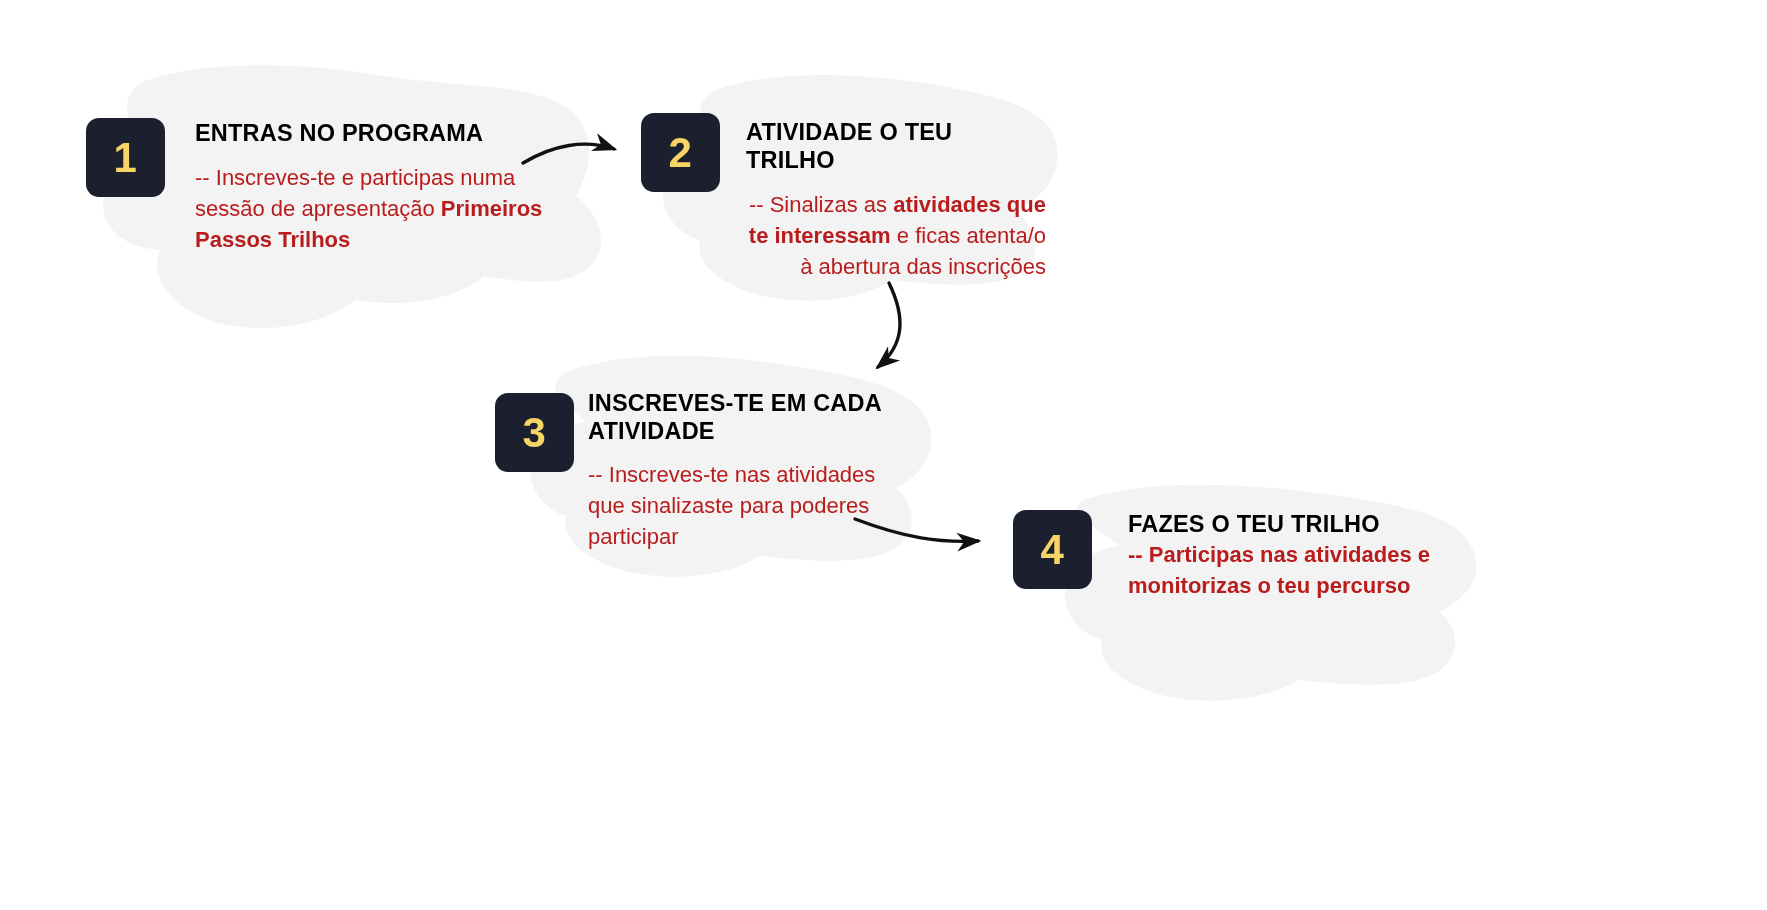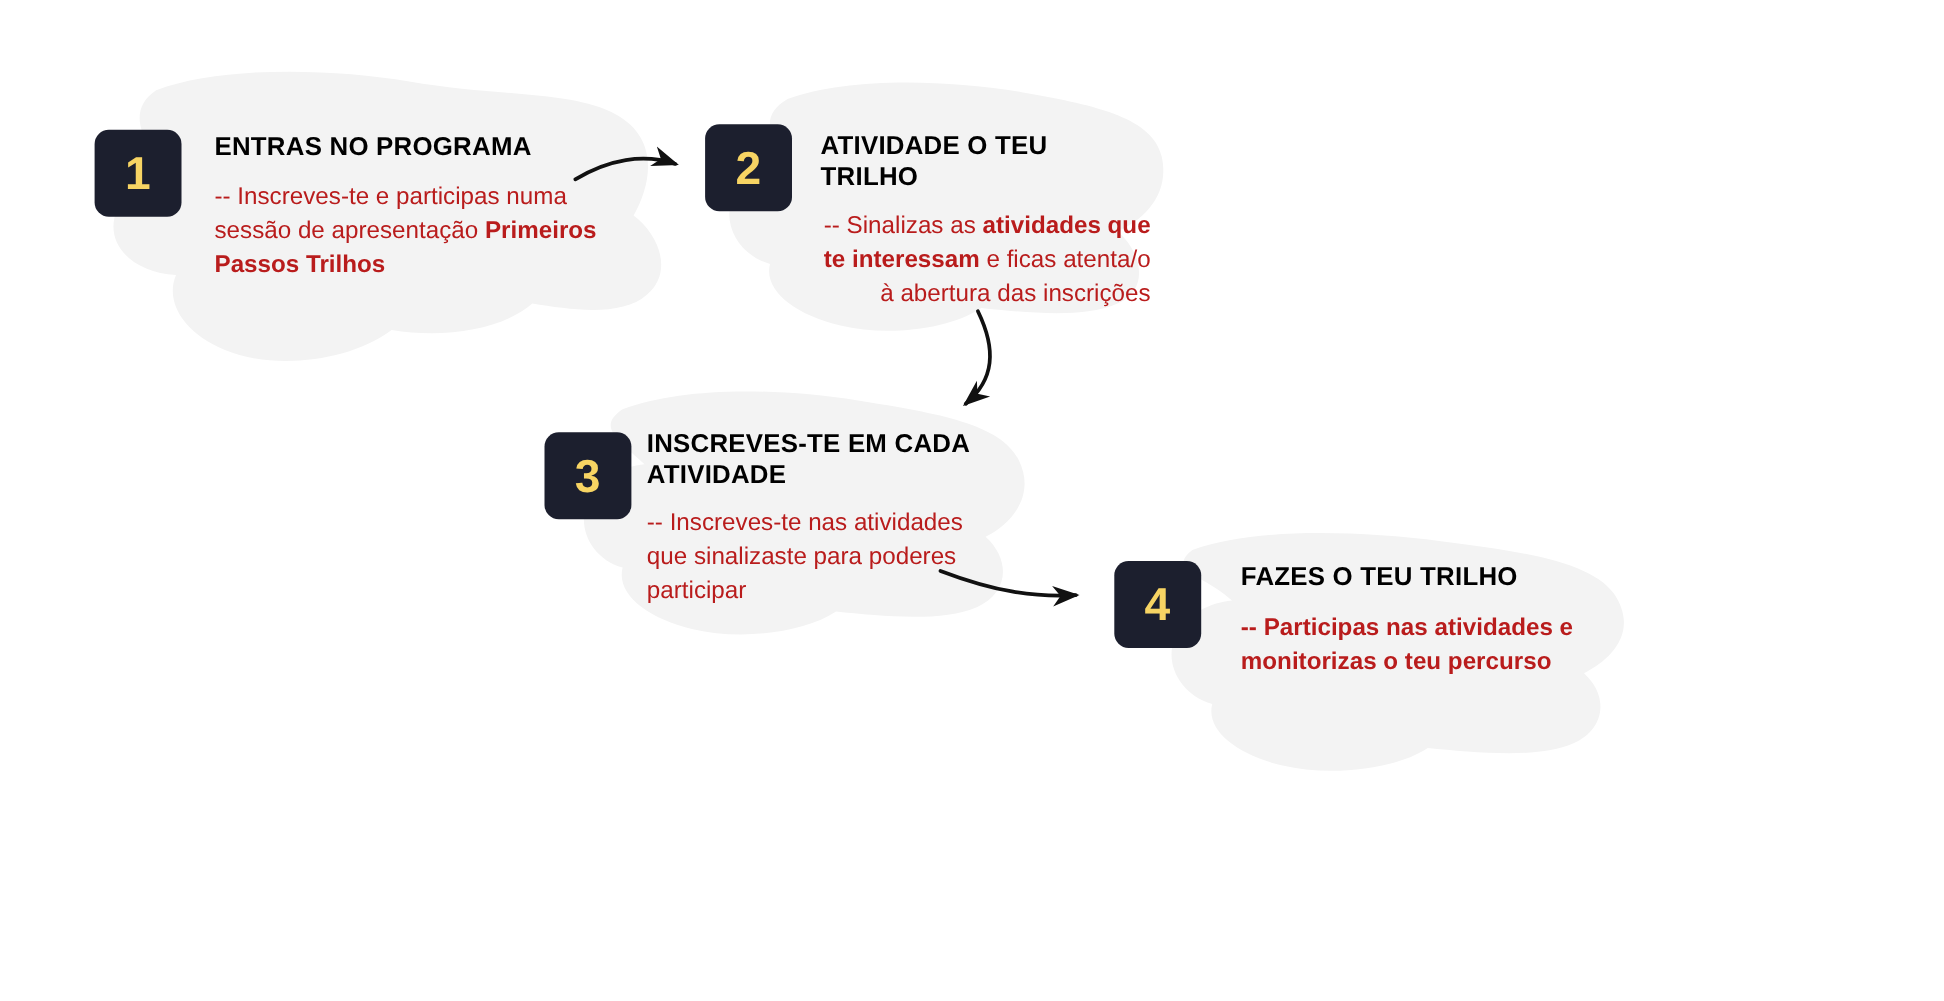--- a/index.html
+++ b/index.html
@@ -91,21 +91,21 @@
   #step-2 .step-body { margin-top: 15px; text-align: right; }
 
   #step-3 { left: 495px; top: 393px; }
   #step-3 .step-text { margin-left: 14px; width: 298px; }
   #step-3 .step-title { margin-top: -3px; }
   #step-3 .step-body { margin-top: 14px; }
 
   #step-4 { left: 1013px; top: 510px; }
   #step-4 .step-text { margin-left: 36px; width: 330px; }
   #step-4 .step-title { margin-top: 1px; }
-  #step-4 .step-body { margin-top: 15px; }
+  #step-4 .step-body { }
 
   .arrow-layer {
     position: absolute;
     inset: 0;
     width: 1767px;
     height: 910px;
     pointer-events: none;
   }
 </style>
 </head>

